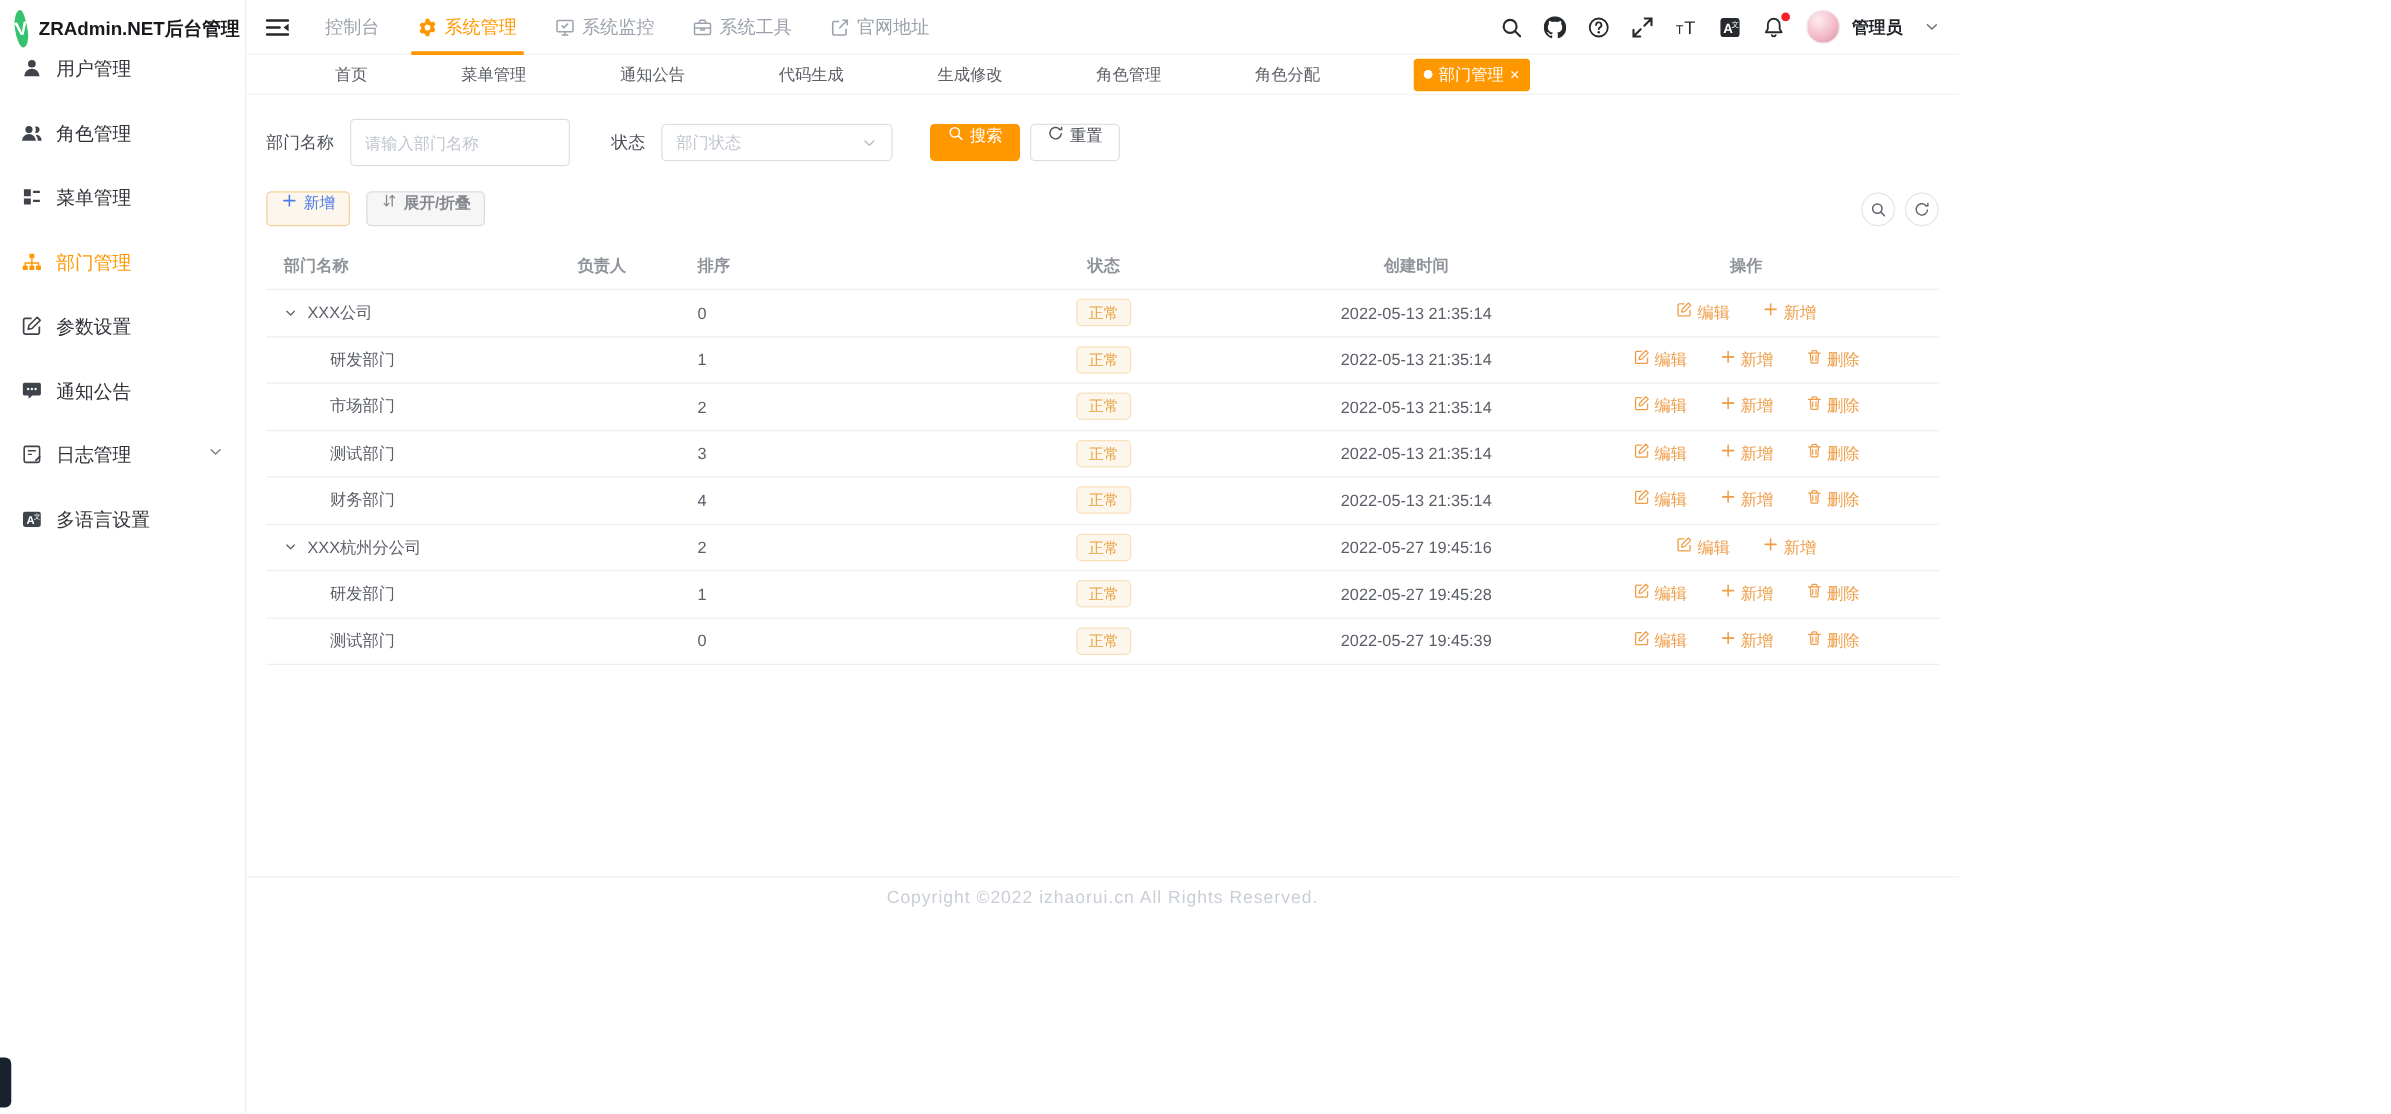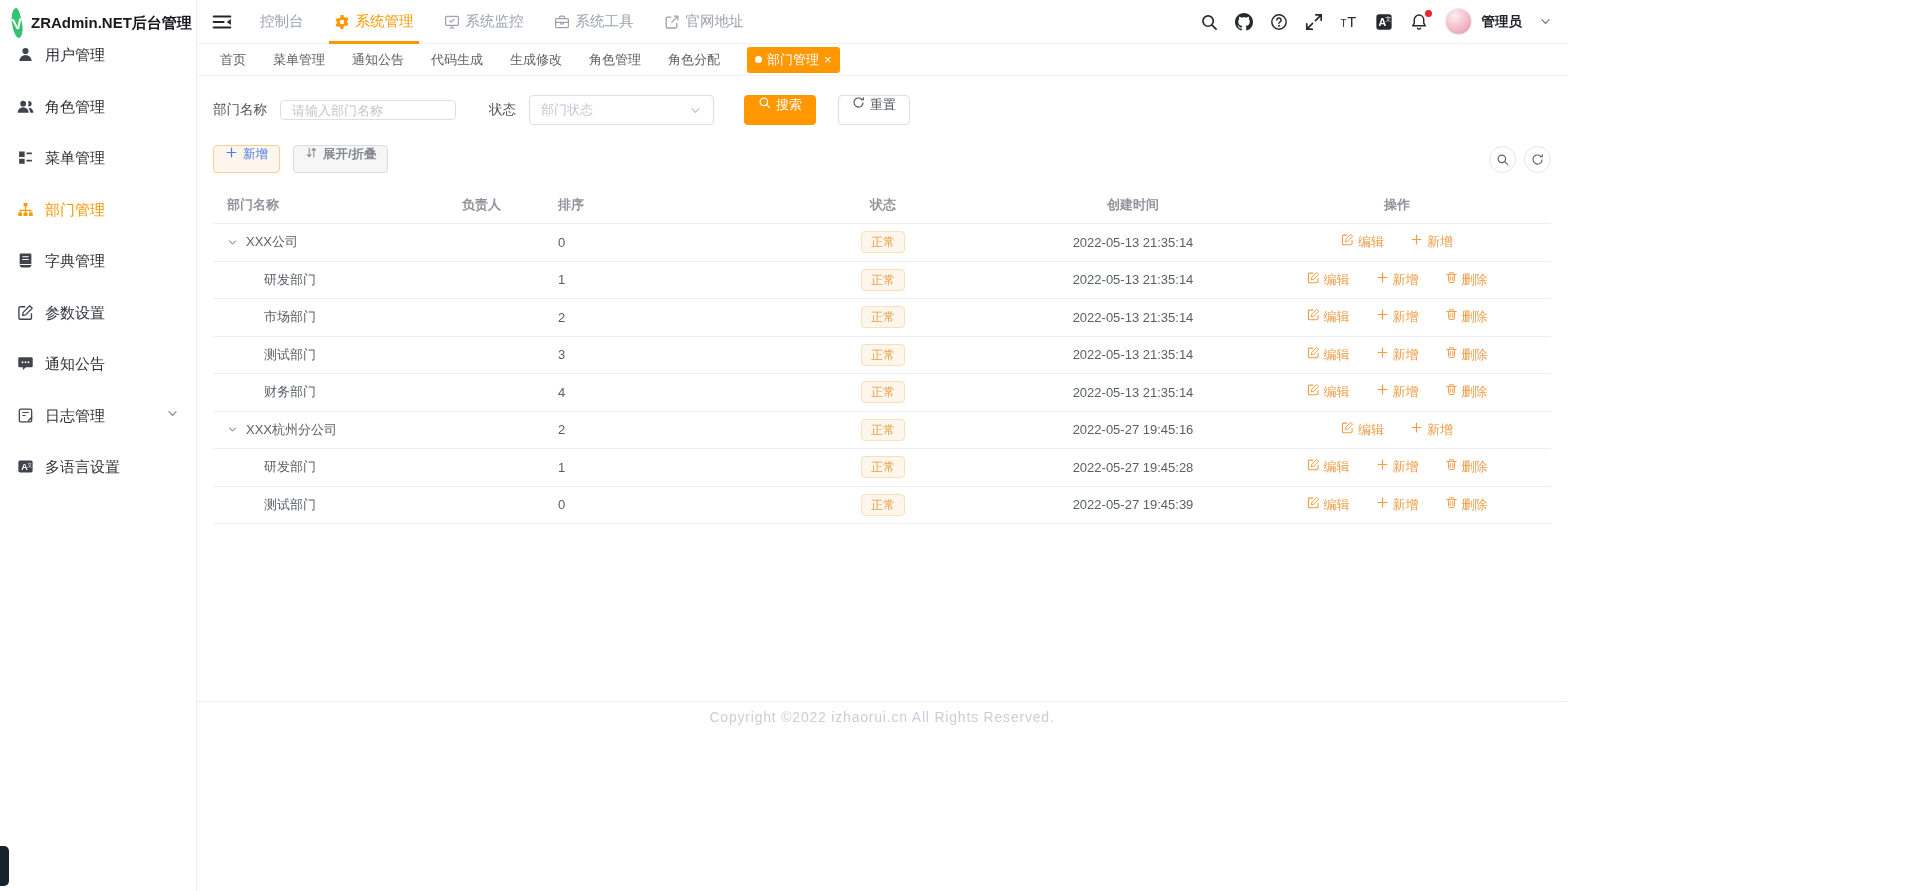--- a/index.html
+++ b/index.html
@@ -38,43 +38,43 @@
   .badge-dot { position:absolute; top:-3px; right:-4px; width:7px; height:7px; border-radius:50%;
     background:#f5222d; }
   .avatar { width:27px; height:27px; border-radius:50%;
     background:radial-gradient(circle at 35% 28%, #fdeef1, #f4bac7 55%, #d893a5); border:1px solid #f0e2e5; cursor:pointer; }
   .user-name { font-size:13.5px; color:#1e2126; font-weight:700; margin-left:-7px; cursor:pointer; }
   .user-caret { width:13px; height:13px; color:#6b6f76; cursor:pointer; display:inline-flex; }
 
   
   .tabsbar { height:32px; display:flex; align-items:center; gap:27px; padding:0 23px;
     border-bottom:1px solid #f1f2f4; }
-  .tab { font-size:13px; color:#5c6066; cursor:pointer; white-space:nowrap; }
+  .tab { font-size:13px; color:#5c6066; cursor:pointer; white-space:nowrap;margin-left:48px; }
   .tab.active { background:var(--accent); color:#fff; padding:4px 8px; border-radius:3px;
     display:inline-flex; align-items:center; gap:5px; }
   .tab-dot { width:7px; height:7px; border-radius:50%; background:#fff; display:inline-block; }
   .tab-close { font-size:13px; color:#fff; cursor:pointer; line-height:1; }
 
   
   .page { height:625px; padding:19px 16px 0; }
   .filter-row { display:flex; align-items:center; }
   .f-label { font-size:13.5px; color:#4c5057; margin-right:13px; white-space:nowrap; }
   .f-label.status { margin-left:33px; }
-  input.text { width:176px; height:20px; border:1px solid #dcdfe6; border-radius:4px; padding:0 11px;
+  input.text { width:176px; height:38px; border:1px solid #dcdfe6; border-radius:4px; padding:0 11px;
     font-size:13px; color:#333; outline:none; font-family:inherit; }
   input.text::placeholder { color:#c1c6ce; }
   .select { width:185px; height:30px; border:1px solid #dcdfe6; border-radius:4px; display:flex;
     align-items:center; justify-content:space-between; padding:0 11px; color:#c1c6ce; font-size:13px;
     cursor:pointer; background:#fff; }
   .select .icon { width:13px; height:13px; color:#b8bdc6; }
   .btn { height:30px; border-radius:4px; font-size:13px; display:inline-flex; align-items:flex-start;
     gap:5px; cursor:pointer; border:1px solid transparent; padding:0 13px; font-family:inherit; background:none; }
   .btn .icon { width:13px; height:13px; }
   .btn-search { background:var(--accent); color:#fff; margin-left:30px; }
-  .btn-reset { background:#fff; border-color:#dcdfe6; color:#4e5259; margin-left:22px; }
+  .btn-reset { background:#fff; border-color:#dcdfe6; color:#4e5259; margin-left:8px; }
   .toolbar-row { margin-top:20px; display:flex; align-items:center; }
   .btn-add { background:#fdf6ec; border-color:#f3cf9a; color:#4c7ce8; height:28px; padding:0 11px; font-size:12.5px; }
   .btn-toggle { background:#f6f6f7; border-color:#dadcdf; color:#86898f; height:28px; margin-left:13px;
     padding:0 11px; font-size:12.5px;font-weight:bold; }
   .right-tools { margin-left:auto; display:flex; gap:8px; }
   .circle-btn { width:27px; height:27px; border-radius:50%; border:1px solid #e3e6ea; background:#fff;
     color:#5f646b; display:flex; align-items:center; justify-content:center; cursor:pointer; }
   .circle-btn .icon { width:13px; height:13px; }
 
   
@@ -137,29 +137,20 @@
           <span>菜单管理</span>
         </div>
         <div class="side-item active">
           <span class="icon">
             <svg viewBox="0 0 16 16">
               <path fill="currentColor" d="M6.2 1.8h3.6v3.4H6.2zM1.2 10.8h3.6v3.4H1.2zM6.2 10.8h3.6v3.4H6.2zM11.2 10.8h3.6v3.4H11.2z"></path>
               <path fill="none" stroke="currentColor" stroke-width="1.1" d="M8 5.2v3M3 10.8V8.9h10v1.9M8 8.9v1.9"></path>
             </svg>
           </span>
           <span>部门管理</span>
-        </div>
-        <div class="side-item">
-          <span class="icon">
-            <svg viewBox="0 0 16 16">
-              <path fill="currentColor" d="M3.5 1.5h9a1 1 0 0 1 1 1V12a2.5 2.5 0 0 1-2.5 2.5H4.5a2 2 0 0 1-2-2v-10a1 1 0 0 1 1-1z"></path>
-              <path d="M5 4.5h6M5 7h6M2.8 11.8h10.7" stroke="#fff" stroke-width="1.05" fill="none"></path>
-            </svg>
-          </span>
-          <span>字典管理</span>
         </div>
         <div class="side-item">
           <span class="icon">
             <svg viewBox="0 0 16 16">
               <path d="M13.6 8.6v4.6a1.2 1.2 0 0 1-1.2 1.2H3a1.2 1.2 0 0 1-1.2-1.2V3.8A1.2 1.2 0 0 1 3 2.6h4.8" fill="none" stroke="currentColor" stroke-width="1.3"></path>
               <path d="M12 1.7l2.3 2.3-6.2 6.2-2.9.6.6-2.9z" fill="none" stroke="currentColor" stroke-width="1.2" stroke-linejoin="round"></path>
             </svg>
           </span>
           <span>参数设置</span>
         </div>

